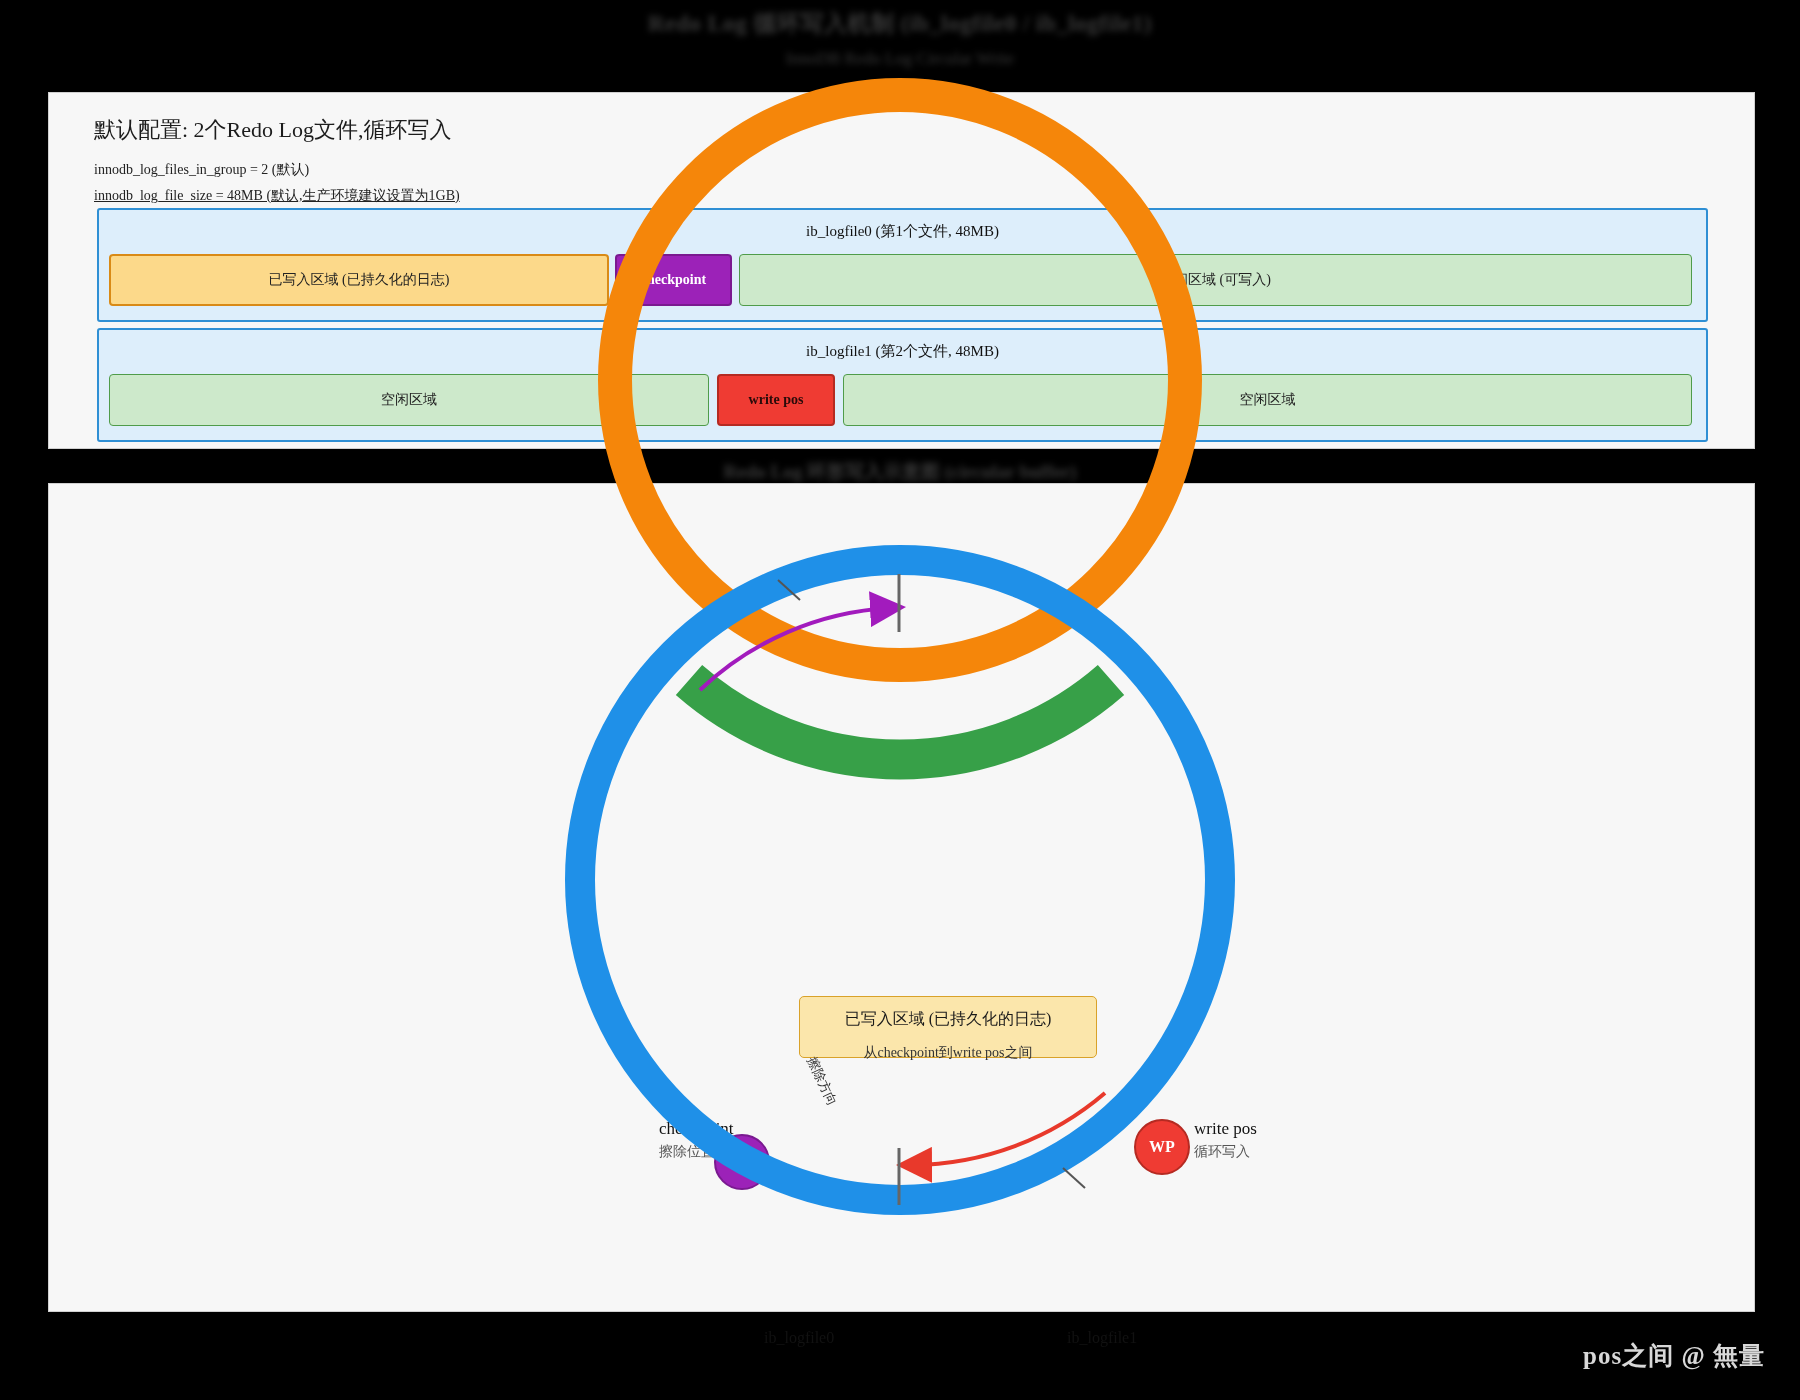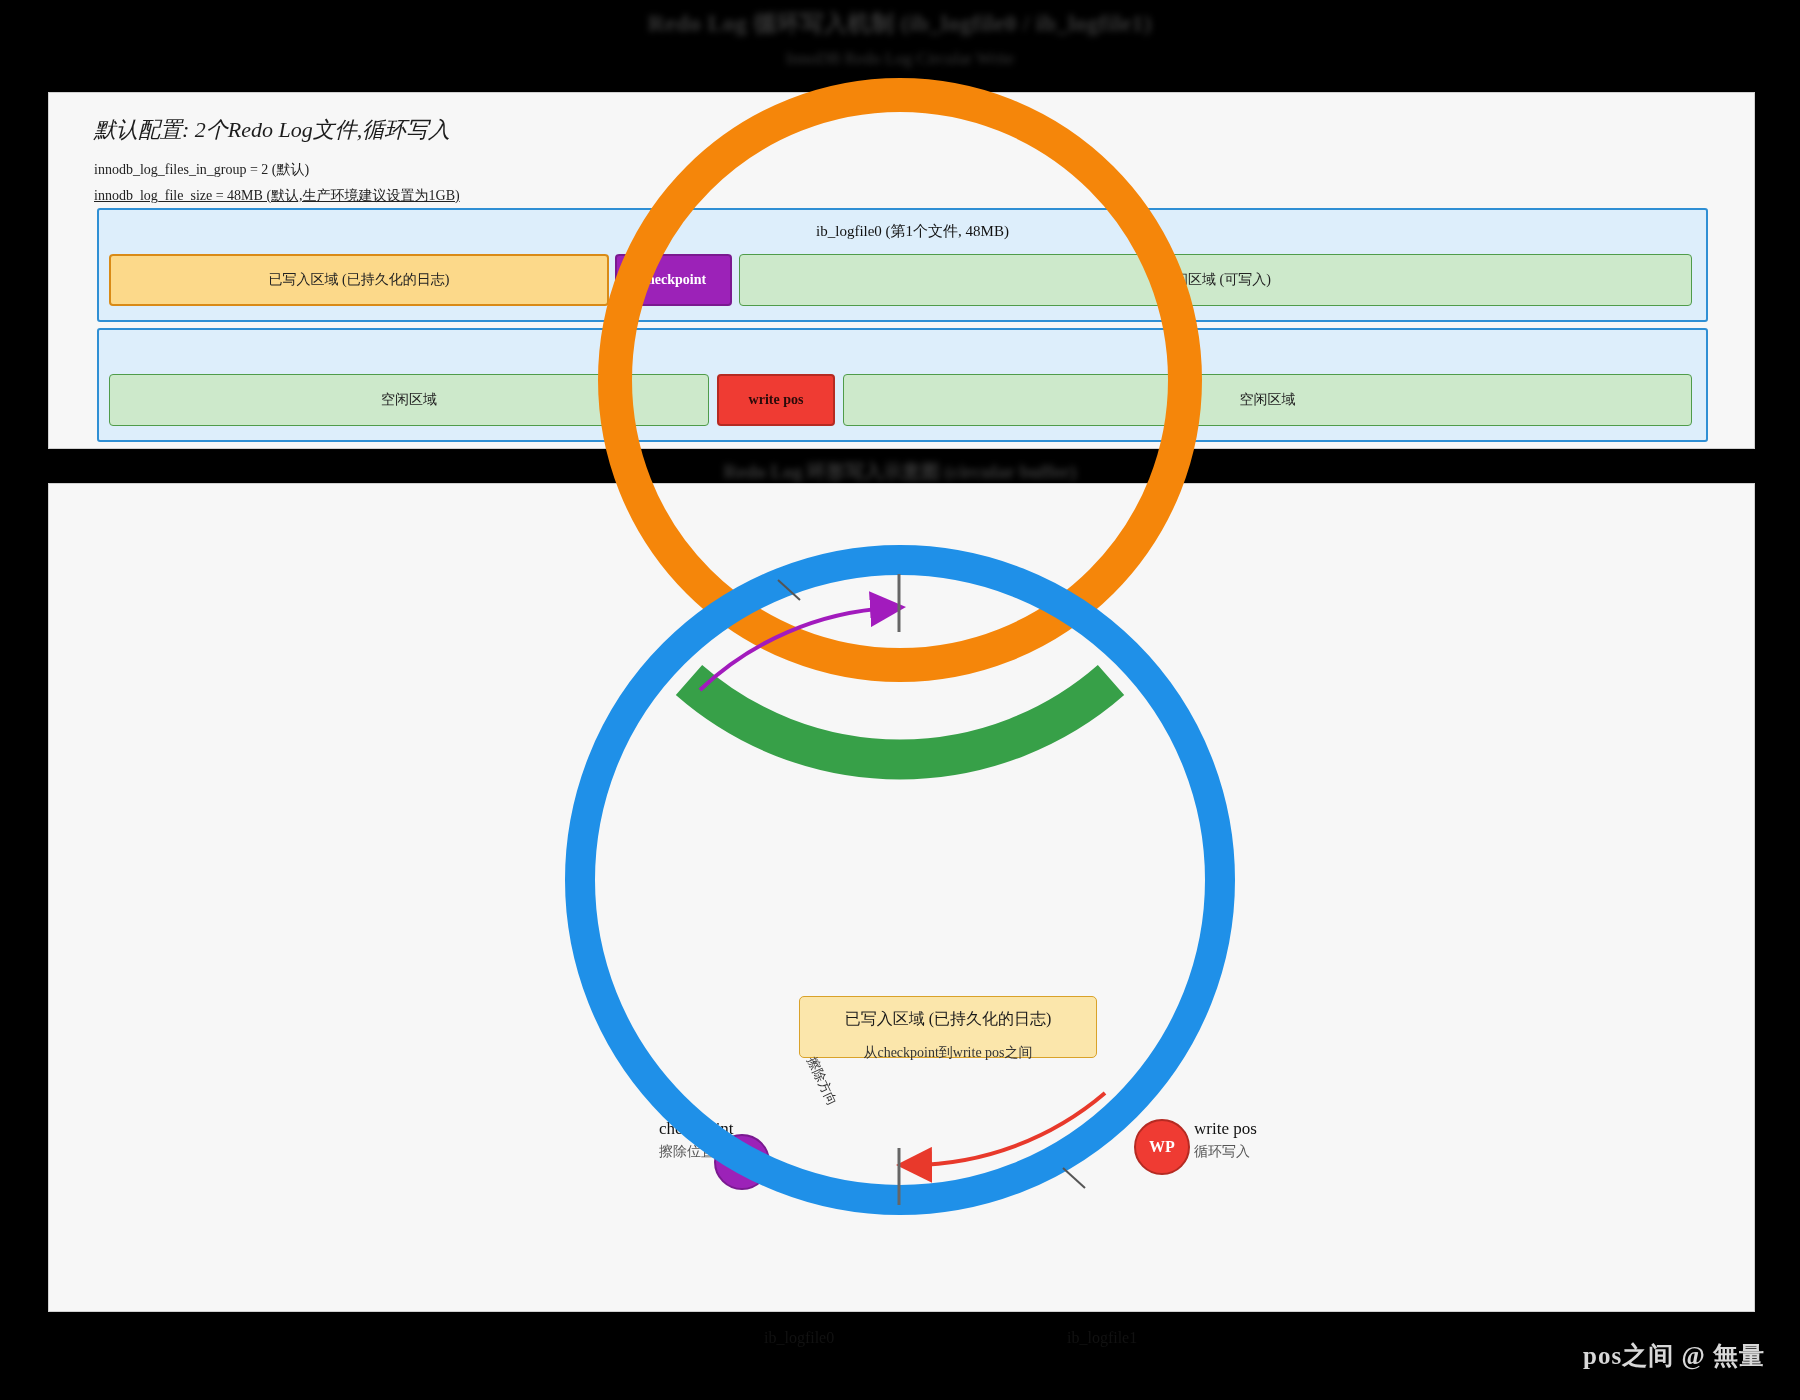--- a/index.html
+++ b/index.html
@@ -14,30 +14,30 @@
 
   #band-mid{position:absolute;left:0;top:452px;width:1800px;height:40px;background:#000;}
   #band-mid .t{position:absolute;left:0;top:7px;width:1800px;font-size:19px;font-weight:bold;}
 
   
   .panel{position:absolute;background:#f7f7f7;border:1px solid #d0d0d0;
          box-shadow:0 1px 3px rgba(0,0,0,.25);}
   #panel-top{left:48px;top:92px;width:1705px;height:355px;}
   #panel-bottom{left:48px;top:483px;width:1705px;height:827px;}
 
-  .hdr{position:absolute;left:45px;top:22px;font-size:22px;color:#1c1c1c;font-style:italic;}
+  .hdr{position:absolute;left:45px;top:22px;font-size:22px;color:#1c1c1c;}
   .cfg{position:absolute;left:45px;font-size:14px;color:#222;margin-top:8px;}
   .cfg1{top:60px;}
   .cfg2{top:86px;text-decoration:underline;}
 
   
   .filebox{position:absolute;background:#ddeefb;border:2px solid #2f8fd4;border-radius:3px;}
   #file0{left:48px;top:115px;width:1607px;height:110px;}
   #file1{left:48px;top:235px;width:1607px;height:110px;}
-  .filelabel{position:absolute;left:0;top:12px;width:100%;text-align:center;font-size:15px;color:#111;padding-left:10px;}
+  .filelabel{position:absolute;left:0;top:12px;width:100%;text-align:center;font-size:15px;color:#111;}
 
   .seg{position:absolute;top:44px;height:52px;border-radius:4px;
        display:flex;align-items:center;justify-content:center;
        font-size:14px;color:#222;box-sizing:border-box;}
   .seg-written{background:#fcd98a;border:2px solid #d98a16;}
   .seg-free{background:#cde9cb;border:1.5px solid #4f9c4a;}
   .seg-cp{background:#9c22b8;border:2px solid #7a1a90;color:#fff;font-weight:bold;}
   .seg-wp{background:#ef3b33;border:2px solid #b52a22;color:#2a0b0a;font-weight:bold;}
 
   
@@ -90,20 +90,21 @@
   <div class="cfg cfg2">innodb_log_file_size = 48MB (默认,生产环境建议设置为1GB)</div>
 
   <div class="filebox" id="file0">
     <div class="filelabel">ib_logfile0 (第1个文件, 48MB)</div>
     <div class="seg seg-written" style="left:10px;width:500px;">已写入区域 (已持久化的日志)</div>
     <div class="seg seg-cp" style="left:516px;width:117px;">checkpoint</div>
     <div class="seg seg-free" style="left:640px;width:953px;">空闲区域 (可写入)</div>
   </div>
 
   <div class="filebox" id="file1">
+    <div class="filelabel">ib_logfile1 (第2个文件, 48MB)</div>
     <div class="seg seg-free" style="left:10px;width:600px;">空闲区域</div>
     <div class="seg seg-wp" style="left:618px;width:118px;">write pos</div>
     <div class="seg seg-free" style="left:744px;width:849px;">空闲区域</div>
   </div>
 </div>
 
 <div id="band-mid">
   <div class="t blurred">Redo Log 环形写入示意图 (circular buffer)</div>
 </div>
 

